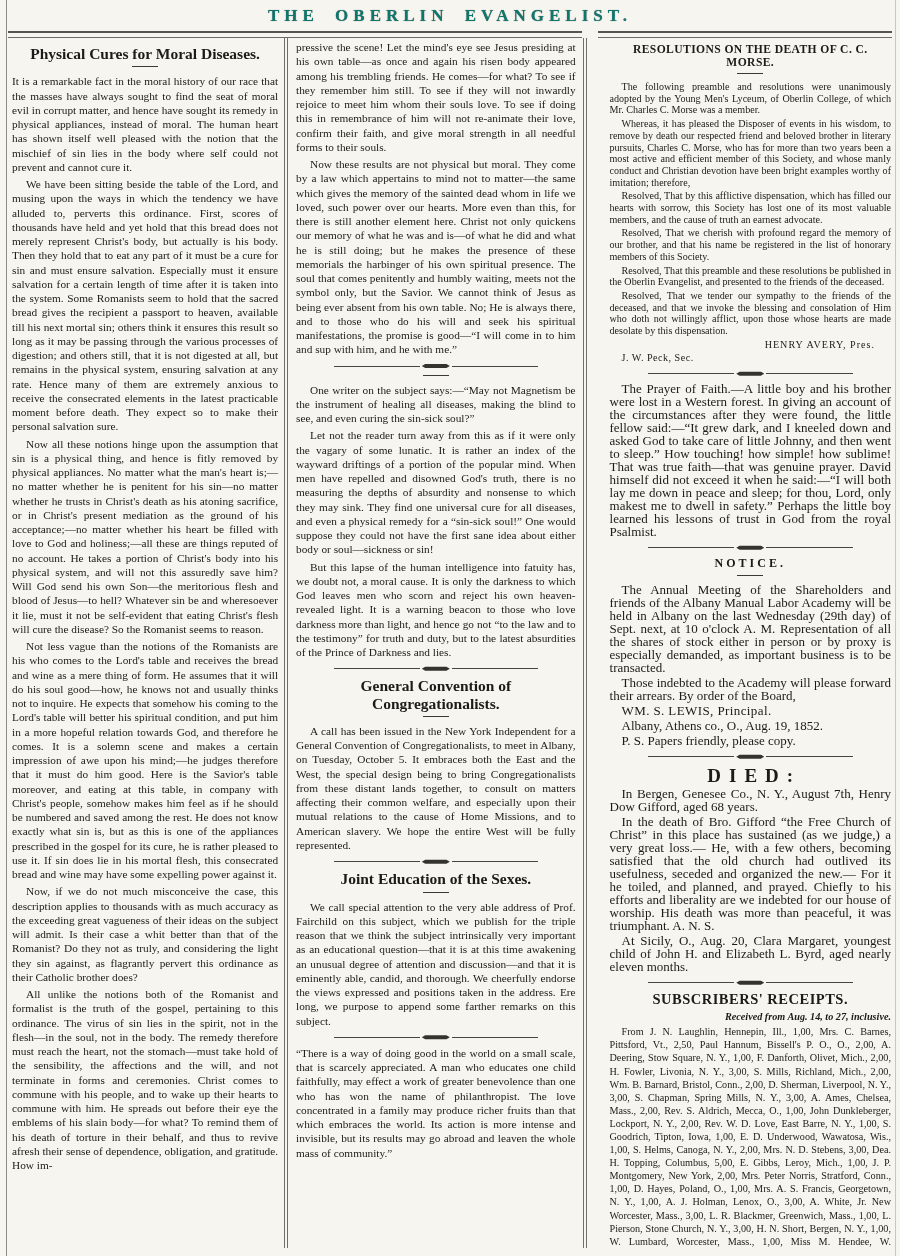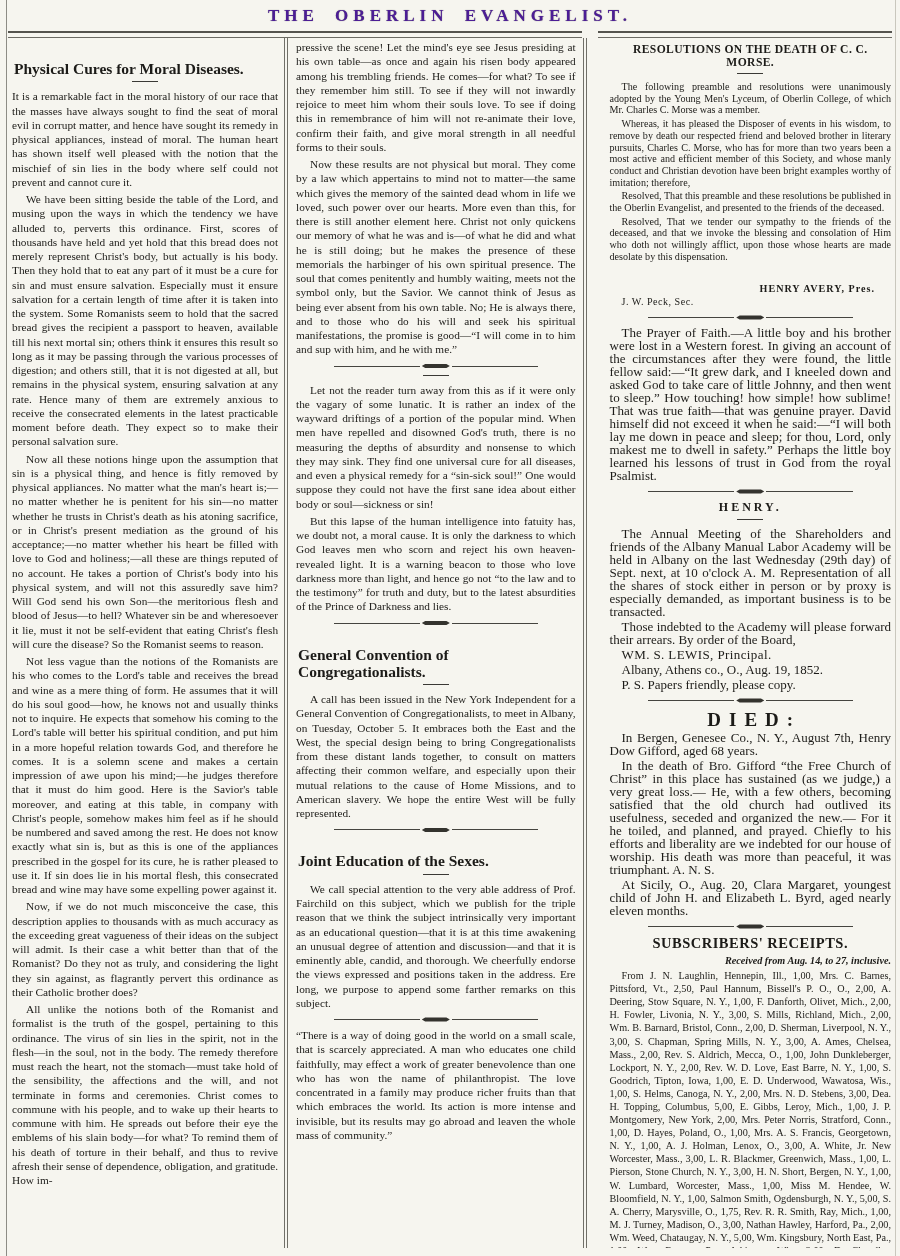--- a/index.html
+++ b/index.html
@@ -4,51 +4,51 @@
 <style>
   html,body{margin:0;padding:0;}
   body{width:900px;height:1256px;background:#edebe4;overflow:hidden;}
   .page{position:relative;width:900px;height:1256px;background:#f6f5ef;color:#1c1b18;
         font-family:"Liberation Serif","DejaVu Serif",serif;overflow:hidden;}
   .page::before{content:"";position:absolute;left:6px;top:0;bottom:0;width:1px;background:#8d8c85;}
   .page::after{content:"";position:absolute;right:4px;top:0;bottom:0;width:1px;background:#c9c7bd;}
 
   .masthead{text-align:center;padding-top:6px;}
   .masthead h1{margin:0;font-size:17px;font-weight:700;letter-spacing:5px;word-spacing:7px;
-               color:#4c1d95;text-shadow:0 0 1px #7a7972;}
+               color:#0f766e;text-shadow:0 0 1px #7a7972;}
 
   .header-rules{display:flex;gap:16px;padding:0 8px;margin-top:5px;}
   .rule-seg{height:4px;border-top:2px solid #55544e;border-bottom:1px solid #6b6a63;}
   .rule-seg.left{flex:1.95;}
   .rule-seg.right{flex:1;}
 
   .columns{display:flex;align-items:stretch;padding:0 6px 0 7px;height:1210px;}
   .col{overflow:hidden;}
   .col-1{width:277px;padding:2px 5px 0 5px;}
   .col-2{width:291px;padding:2px 6px 0 7px;}
   .col-3{width:293px;padding:2px 3px 0 22px;}
   .col-sep{width:2px;border-left:1px solid #706f68;border-right:1px solid #706f68;margin:0 1px;}
 
   p{margin:0 0 3px;text-align:justify;text-indent:14px;}
   .col-1 p,.col-2 p{font-size:11.3px;line-height:14.25px;}
   p.noindent{text-indent:0;}
 
-  .art-head{text-align:left;font-weight:700;font-size:15.5px;line-height:1.12;margin:20px 2px 0;}
+  .art-head{text-align:center;font-weight:700;font-size:15.5px;line-height:1.12;margin:5px 2px 0;}
   .head-rule{width:26px;border-top:1.5px solid #3a3935;margin:4px auto 7px;}
 
   .divider{display:flex;align-items:center;margin:7px 38px 6px;}
   .divider::before,.divider::after{content:"";flex:1;height:1px;background:#45443f;}
   .divider-diamond{width:28px;height:5px;background:#34332e;margin:0 2px;
                    clip-path:polygon(0 50%,12% 10%,88% 10%,100% 50%,88% 90%,12% 90%);}
 
   .col-3 p{font-size:13px;line-height:13px;margin-bottom:2px;text-indent:12px;}
   .caps-head{text-align:center;font-weight:700;font-size:11.6px;letter-spacing:0.4px;margin:3px 0 0;}
   .res-body p{font-size:10.1px;line-height:11.7px;}
   .sig-president{text-align:right;text-indent:0;padding-right:16px;font-size:12.5px;
-                 letter-spacing:1px;margin-top:20px;font-weight:bold;}
+                 letter-spacing:1px;margin-top:2px;}
   .sig-secretary{text-indent:4px;font-size:11px;letter-spacing:0.5px;}
   .sig-principal{text-align:left;text-indent:0;padding-right:24px;font-size:10.8px;letter-spacing:0.4px;}
   .dateline{text-indent:18px;font-family:Liberation Serif, serif;}
   .postscript{text-indent:26px;}
 
   .notice-head{letter-spacing:3px;font-size:12px;}
   .died-head{text-align:center;font-size:19px;font-weight:600;letter-spacing:8px;text-indent:8px;margin:3px 0 0;}
   .receipts-head{text-align:center;font-weight:700;font-size:14.5px;letter-spacing:0.5px;margin:3px 0 0;}
   .receipts-sub{text-align:right;font-weight:700;font-style:italic;font-size:11.6px;
                 text-indent:0;margin:2px 0 5px;}
@@ -91,20 +91,21 @@
         <p class="noindent">pressive the scene! Let the mind's eye see Jesus presiding at his own table—as once and again his risen body appeared among his trembling friends. He comes—for what? To see if they remember him still. To see if they will not inwardly rejoice to meet him whom their souls love. To see if doing this in remembrance of him will not re-animate their love, confirm their faith, and give moral strength in all needful forms to their souls.</p>
         <p>Now these results are not physical but moral. They come by a law which appertains to mind not to matter—the same which gives the memory of the sainted dead whom in life we loved, such power over our hearts. More even than this, for there is still another element here. Christ not only quickens our memory of what he was and is—of what he did and what he is still doing; but he makes the presence of these memorials the harbinger of his own spiritual presence. The soul that comes penitently and humbly waiting, meets not the symbol only, but the Savior. We cannot think of Jesus as being ever absent from his own table. No; He is always there, and to those who do his will and seek his spiritual manifestations, the promise is good—“I will come in to him and sup with him, and he with me.”</p>
       </div>
 
       <div class="divider">
           <span class="divider-diamond"></span>
         </div>
 
       <article>
         <div class="head-rule"></div>
+        <p>One writer on the subject says:—“May not Magnetism be the instrument of healing all diseases, making the blind to see, and even curing the sin-sick soul?”</p>
         <p>Let not the reader turn away from this as if it were only the vagary of some lunatic. It is rather an index of the wayward driftings of a portion of the popular mind. When men have repelled and disowned God's truth, there is no measuring the depths of absurdity and nonsense to which they may sink. They find one universal cure for all diseases, and even a physical remedy for a “sin-sick soul!” One would suppose they could not have the first sane idea about either body or soul—sickness or sin!</p>
         <p>But this lapse of the human intelligence into fatuity has, we doubt not, a moral cause. It is only the darkness to which God leaves men who scorn and reject his own heaven-revealed light. It is a warning beacon to those who love darkness more than light, and hence go not “to the law and to the testimony” for truth and duty, but to the latest absurdities of the Prince of Darkness and lies.</p>
       </article>
 
       <div class="divider">
           <span class="divider-diamond"></span>
         </div>
 
       <article>
         <h2 class="art-head">General Convention of Congregationalists.</h2>
@@ -130,40 +131,42 @@
     </section>
 
     <div class="col-sep"></div>
 
     <section class="col col-3">
       <article class="res-body">
         <h2 class="caps-head">RESOLUTIONS ON THE DEATH OF C. C. MORSE.</h2>
         <div class="head-rule"></div>
         <p>The following preamble and resolutions were unanimously adopted by the Young Men's Lyceum, of Oberlin College, of which Mr. Charles C. Morse was a member.</p>
         <p>Whereas, it has pleased the Disposer of events in his wisdom, to remove by death our respected friend and beloved brother in literary pursuits, Charles C. Morse, who has for more than two years been a most active and efficient member of this Society, and whose manly conduct and Christian devotion have been bright examples worthy of imitation; therefore,</p>
+        <p>Resolved, That by this afflictive dispensation, which has filled our hearts with sorrow, this Society has lost one of its most valuable members, and the cause of truth an earnest advocate.</p>
+        <p>Resolved, That we cherish with profound regard the memory of our brother, and that his name be registered in the list of honorary members of this Society.</p>
         <p>Resolved, That this preamble and these resolutions be published in the Oberlin Evangelist, and presented to the friends of the deceased.</p>
         <p>Resolved, That we tender our sympathy to the friends of the deceased, and that we invoke the blessing and consolation of Him who doth not willingly afflict, upon those whose hearts are made desolate by this dispensation.</p>
         <p class="sig-president">HENRY AVERY, Pres.</p>
         <p class="sig-secretary">J. W. Peck, Sec.</p>
       </article>
 
       <div class="divider">
           <span class="divider-diamond"></span>
         </div>
 
       <div>
         <p class="noindent">The Prayer of Faith.—A little boy and his brother were lost in a Western forest. In giving an account of the circumstances after they were found, the little fellow said:—“It grew dark, and I kneeled down and asked God to take care of little Johnny, and then went to sleep.” How touching! how simple! how sublime! That was true faith—that was genuine prayer. David himself did not exceed it when he said:—“I will both lay me down in peace and sleep; for thou, Lord, only makest me to dwell in safety.” Perhaps the little boy learned his lessons of trust in God from the royal Psalmist.</p>
       </div>
 
       <div class="divider">
           <span class="divider-diamond"></span>
         </div>
 
       <article>
-        <h2 class="caps-head notice-head">HENRY.</h2>
+        <h2 class="caps-head notice-head">NOTICE.</h2>
         <div class="head-rule"></div>
         <p>The Annual Meeting of the Shareholders and friends of the Albany Manual Labor Academy will be held in Albany on the last Wednesday (29th day) of Sept. next, at 10 o'clock A. M. Representation of all the shares of stock either in person or by proxy is especially demanded, as important business is to be transacted.</p>
         <p>Those indebted to the Academy will please forward their arrears. By order of the Board,</p>
         <p class="sig-principal">WM. S. LEWIS, Principal.</p>
         <p class="dateline">Albany, Athens co., O., Aug. 19, 1852.</p>
         <p class="postscript">P. S. Papers friendly, please copy.</p>
       </article>
 
       <div class="divider">
           <span class="divider-diamond"></span>

